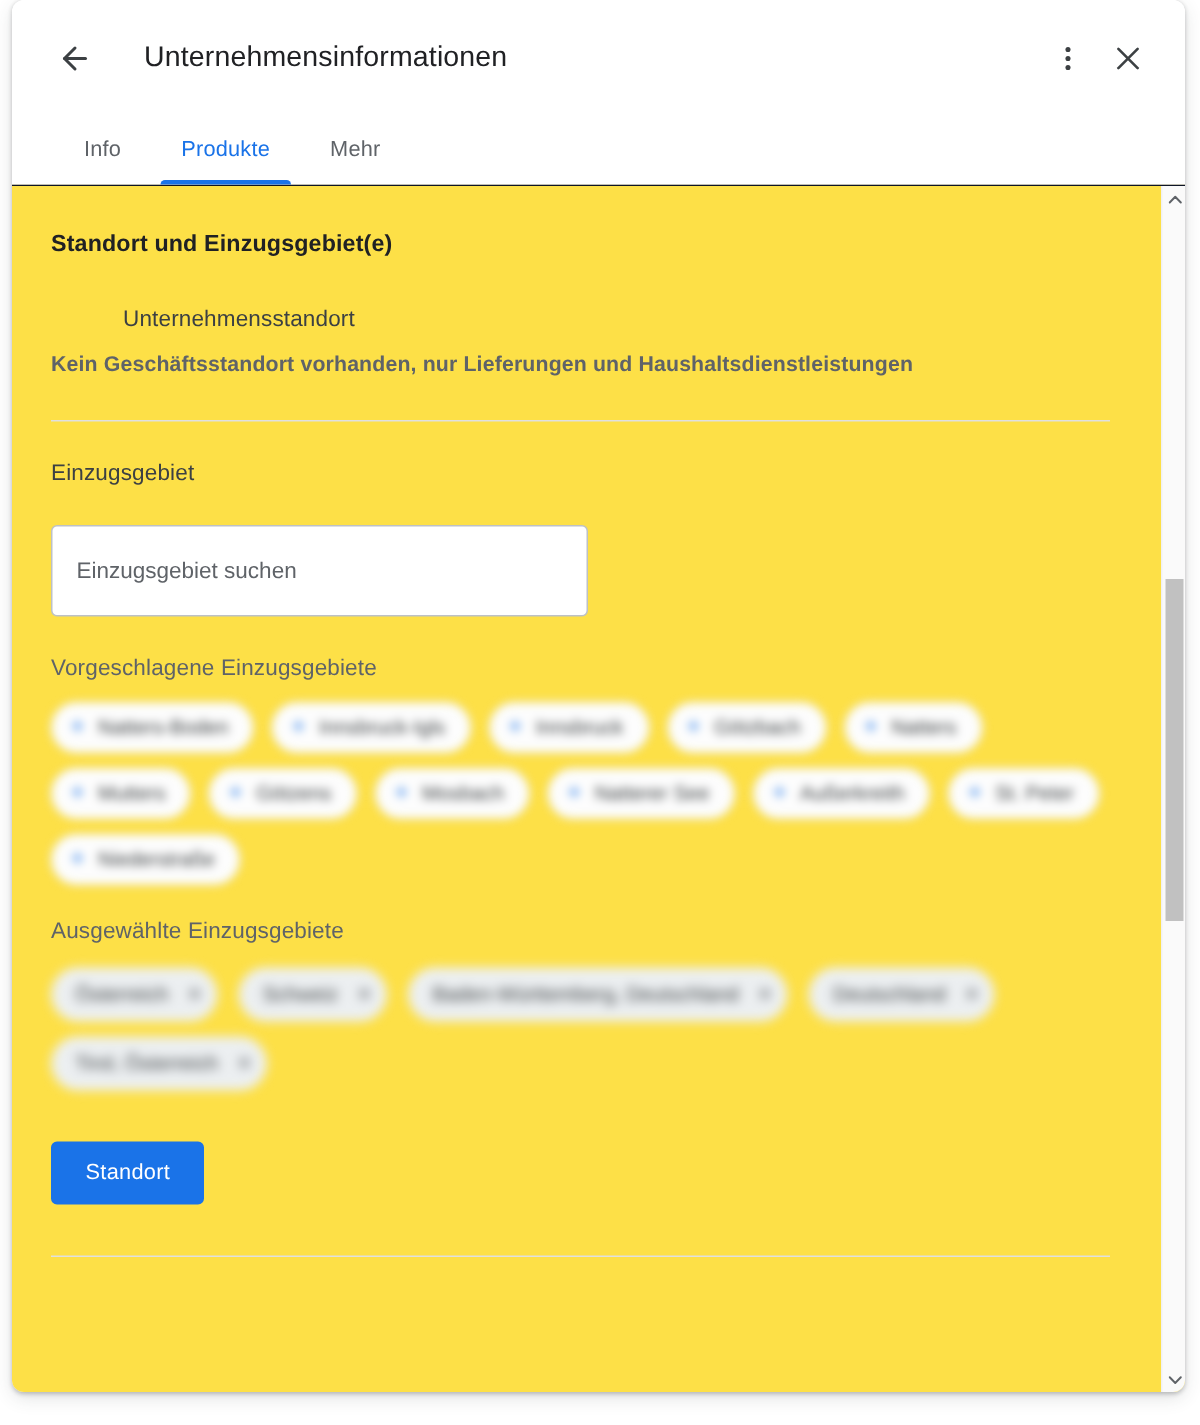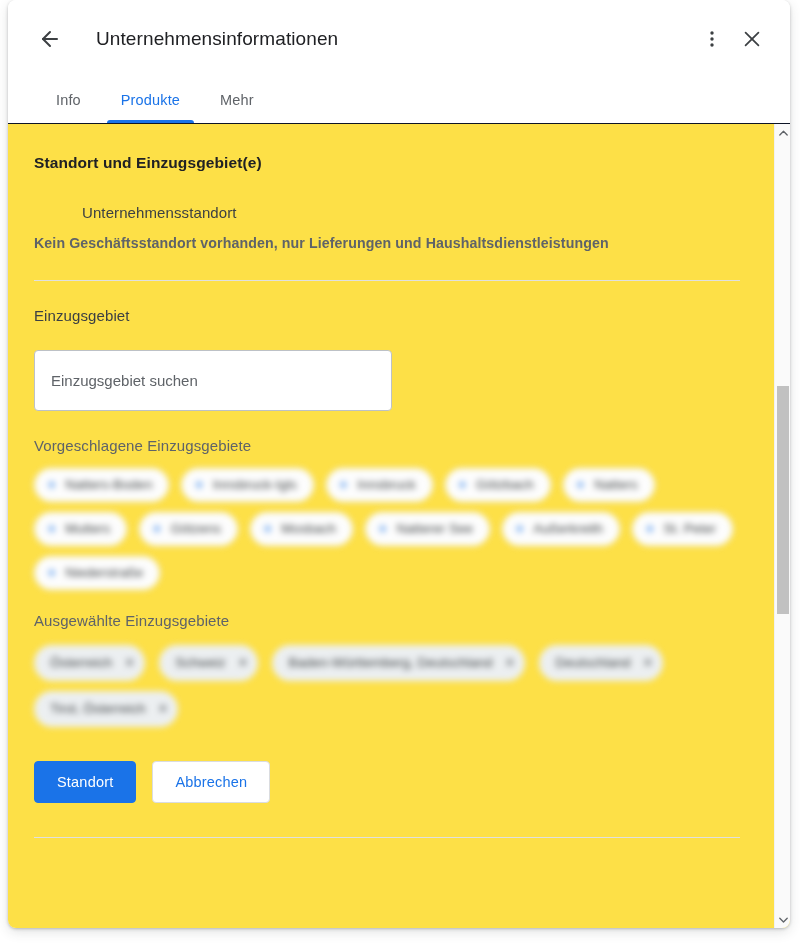--- a/index.html
+++ b/index.html
@@ -405,21 +405,20 @@
             <span class="x">✕</span>
           </div>
           <div class="chip-selected">
             <span>Tirol, Österreich</span>
             <span class="x">✕</span>
           </div>
         </div>
 
       <div class="actions">
         <button class="btn btn-primary">Standort</button>
-        <button class="btn btn-secondary">Abbrechen</button>
       </div>
 
       <div class="divider bottom-divider"></div>
     </div>
 
     <div class="scrollbar">
       <div class="sb-arrow up">
         <svg width="9" height="6" viewBox="0 0 9 6" fill="none" stroke="#5f6368" stroke-width="1.3" stroke-linecap="round" stroke-linejoin="round">
           <polyline points="0.8,5 4.5,1.2 8.2,5"></polyline>
         </svg>

